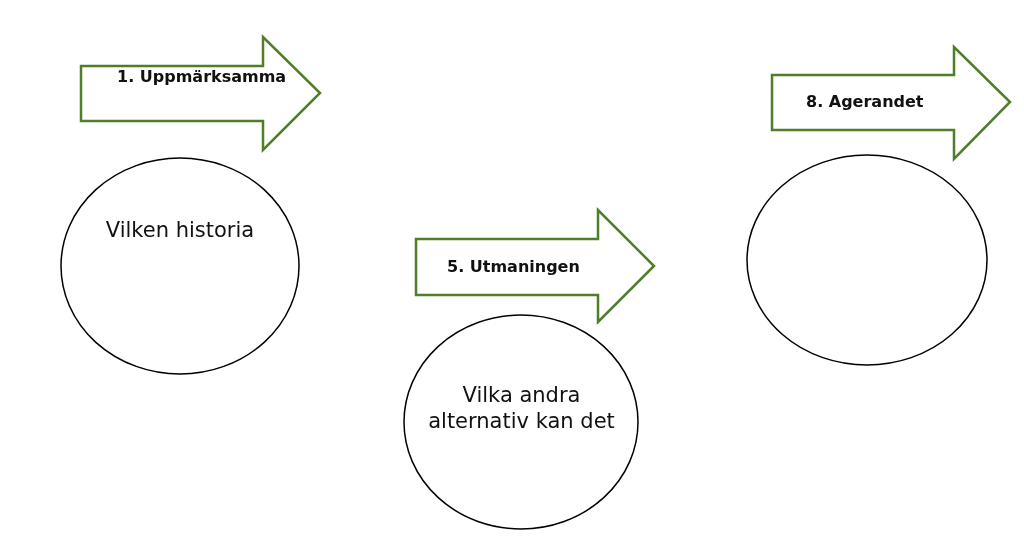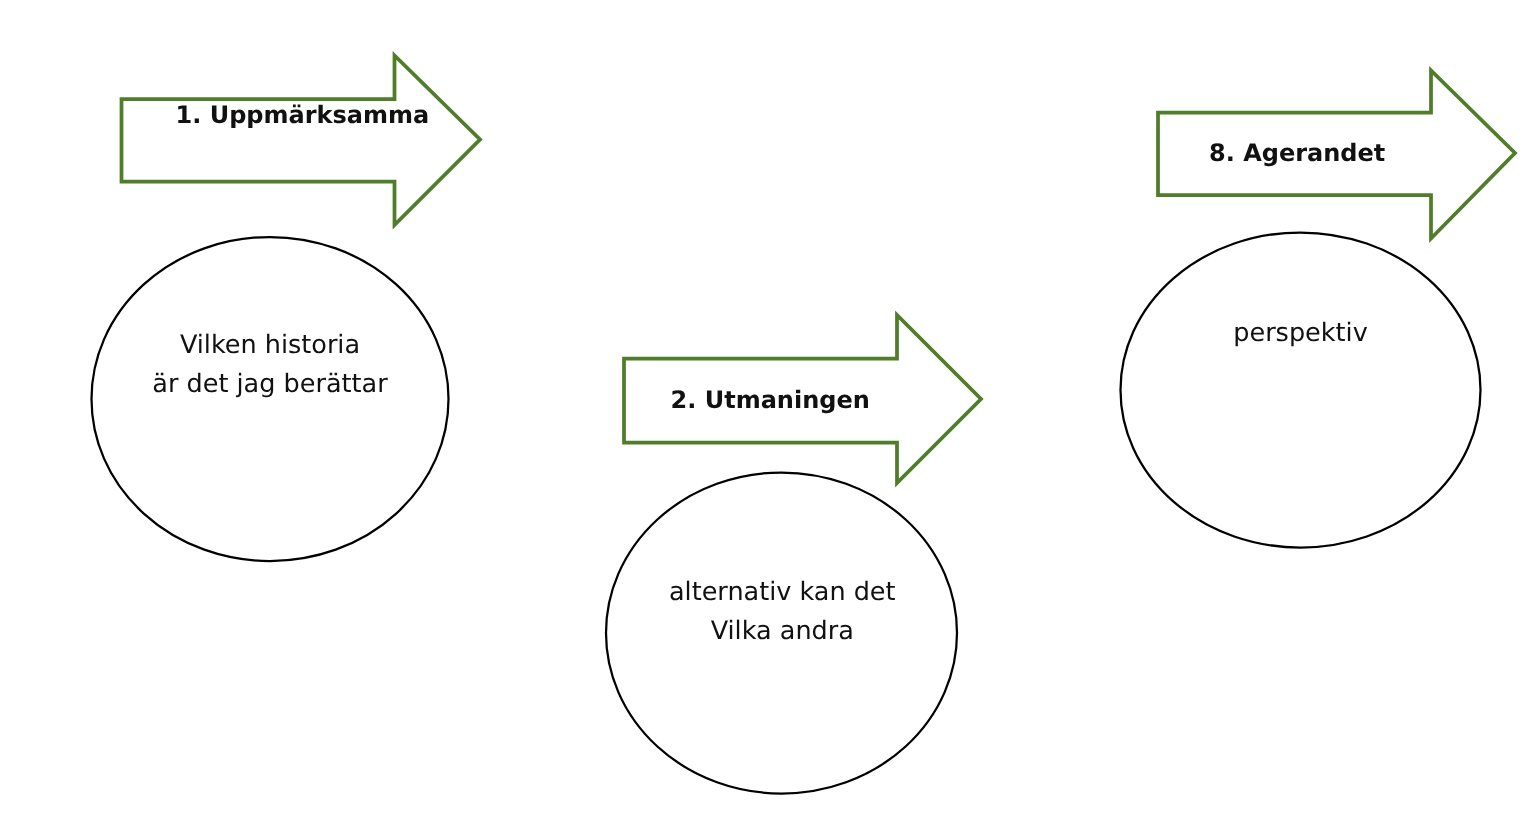--- a/index.html
+++ b/index.html
@@ -1,49 +1,47 @@
 <!DOCTYPE html>
 <html><head>
 <meta charset="utf-8">
 <style>
   html, body { margin: 0; padding: 0; background: #ffffff; }
   body { width: 1024px; height: 551px; position: relative; overflow: hidden;
          font-family: "DejaVu Sans", "Liberation Sans", sans-serif; color: #111; }
   svg.shapes { position: absolute; left: 0; top: 0; }
   .arrow-label { position: absolute; font-weight: bold; font-size: 16px;
                  white-space: nowrap; color: #111; line-height: 20px; }
-  .circle-text { position: absolute; text-align: center; font-size: 17px;
+  .circle-text { position: absolute; text-align: center; font-size: 21px;
                  line-height: 26px; color: #111; }
   .circle-text span { display: block; }
 </style>
 </head>
 <body>
 
 <svg class="shapes" width="1024" height="551" viewBox="0 0 1024 551">
 
   <polygon points="81,66 263,66 263,37 320,93 263,150 263,121 81,121" fill="#ffffff" stroke="#4f7d2a" stroke-width="2.5"></polygon>
 
   <polygon points="416,239 598,239 598,210 654,266 598,322 598,295 416,295" fill="#ffffff" stroke="#4f7d2a" stroke-width="2.5"></polygon>
 
   <polygon points="772,75 954,75 954,47 1010,102 954,159 954,130 772,130" fill="#ffffff" stroke="#4f7d2a" stroke-width="2.5"></polygon>
 
   <ellipse cx="180" cy="266" rx="119" ry="108" fill="#ffffff" stroke="#000" stroke-width="1.5"></ellipse>
   <ellipse cx="521" cy="422" rx="117" ry="107" fill="#ffffff" stroke="#000" stroke-width="1.5"></ellipse>
   <ellipse cx="867" cy="260" rx="120" ry="105" fill="#ffffff" stroke="#000" stroke-width="1.5"></ellipse>
 </svg>
 
 <div class="arrow-label" style="left:97px; top:67px;margin-left:20px;">1. Uppmärksamma</div>
-<div class="arrow-label" style="left:447px; top:257px;">2. Utmaningen</div>
+<div class="arrow-label" style="left:447px; top:257px;">5. Utmaningen</div>
 <div class="arrow-label" style="left:806px; top:92px;">8. Agerandet</div>
 
 <div class="circle-text" style="left:61px; width:238px; top:217px;">
   <span>Vilken historia</span>
-  <span>är det jag berättar</span>
 </div>
 
 <div class="circle-text" style="left:404px; width:235px; top:382px;">
+  <span>Vilka andra</span>
   <span>alternativ kan det</span>
-  <span>Vilka andra</span>
 </div>
 
 <div class="circle-text" style="left:747px; width:240px; top:209px;">
-  <span>perspektiv</span>
 </div>
 
 </body></html>

